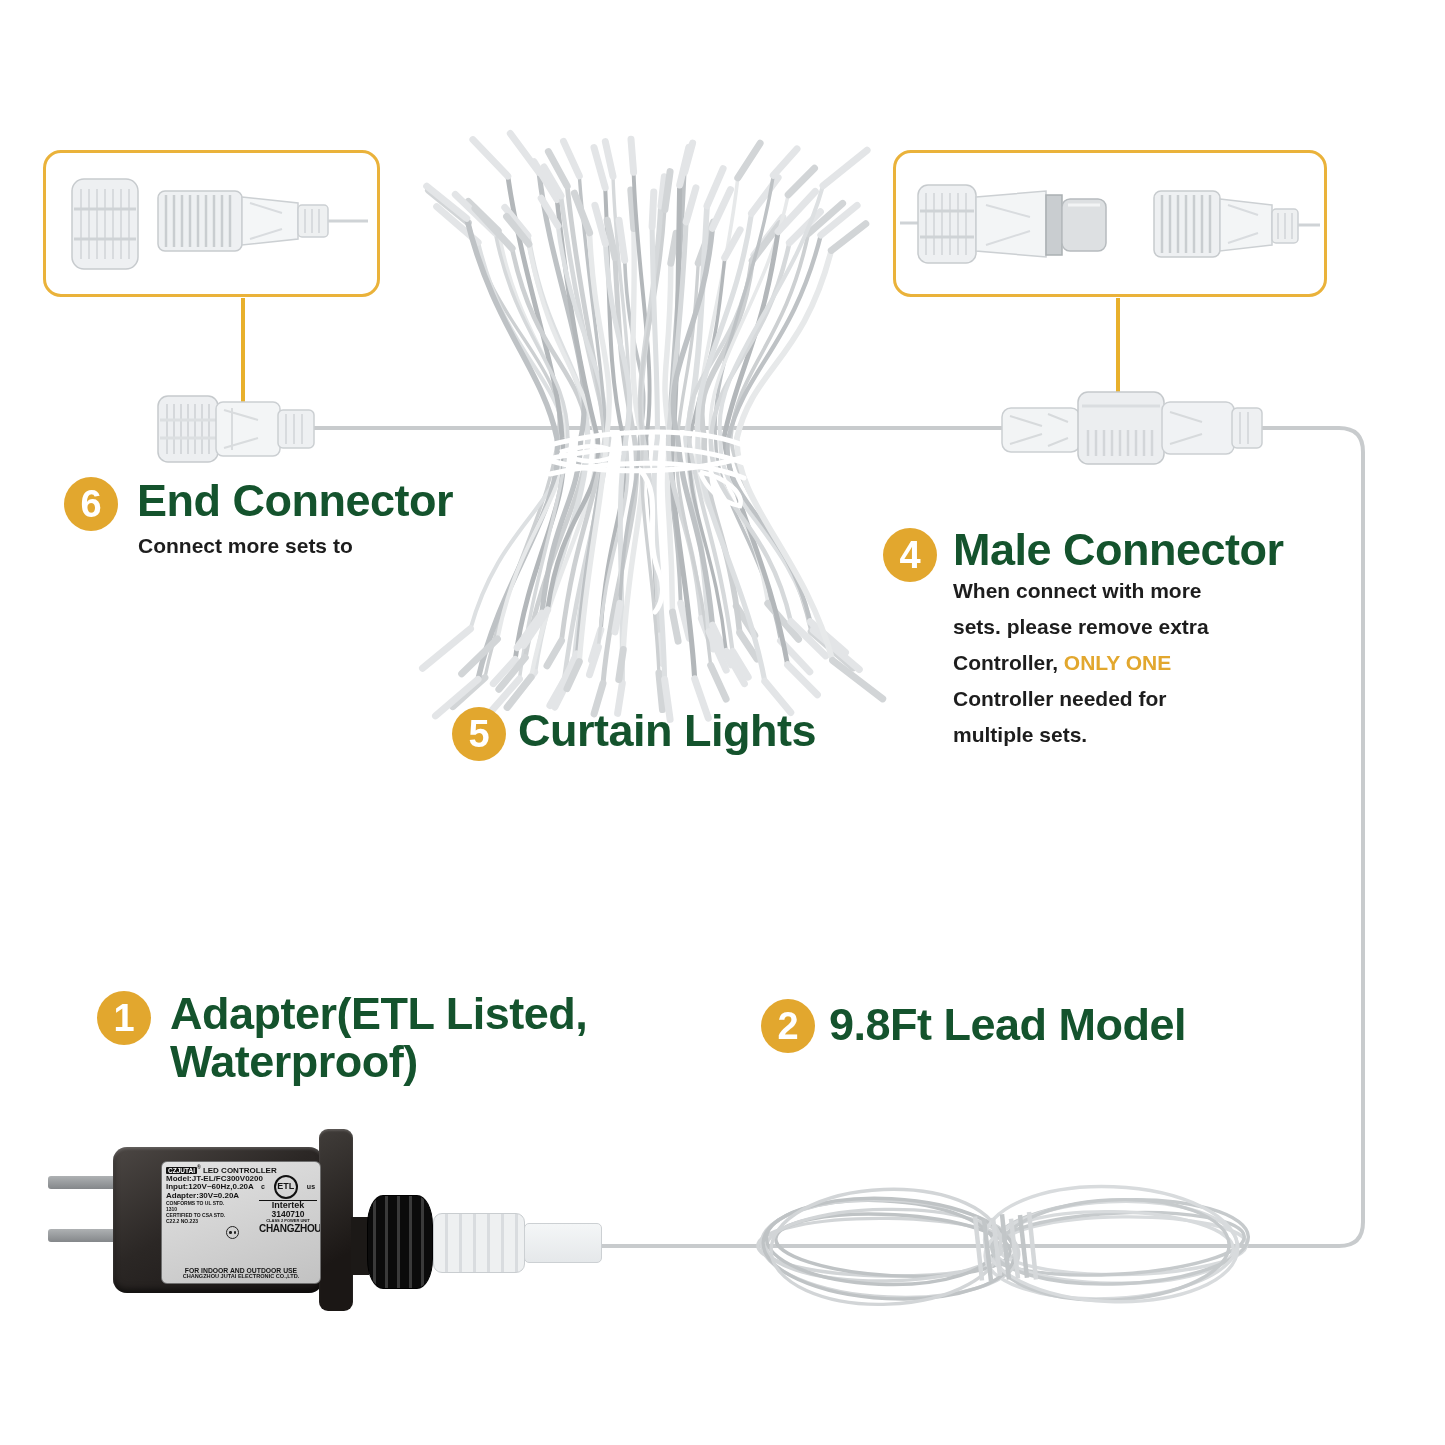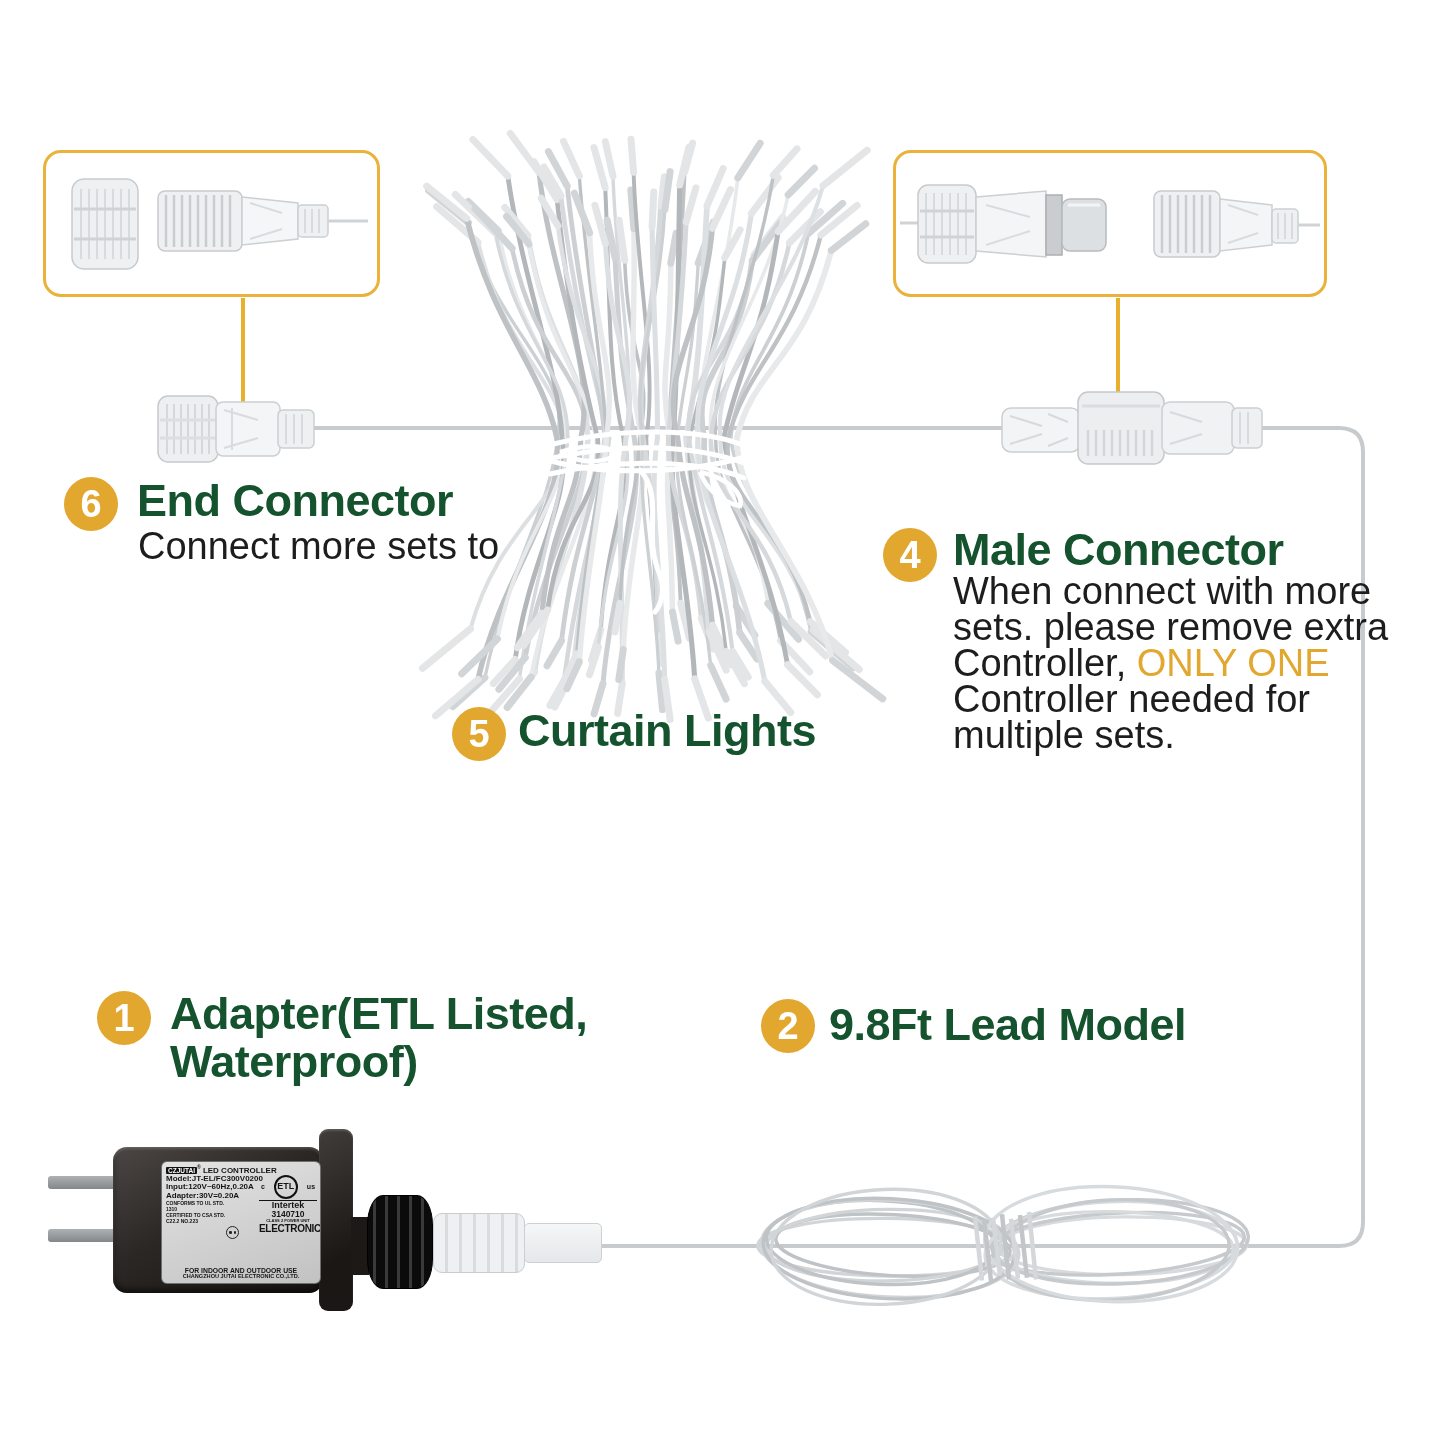--- a/index.html
+++ b/index.html
@@ -11,21 +11,21 @@
   
   .callout-box{position:absolute;border:3px solid #EAB23A;border-radius:18px;background:#fff}
   .box-left{left:43px;top:150px;width:337px;height:147px}
   .box-right{left:893px;top:150px;width:434px;height:147px}
 
   
   .badge{position:absolute;width:54px;height:54px;border-radius:50%;background:#E2A72E;
     color:#fff;font-weight:700;font-size:38px;display:flex;align-items:center;justify-content:center}
   .heading{position:absolute;color:#14532d;font-weight:700;font-size:45px;line-height:48px;letter-spacing:-0.5px;white-space:nowrap}
   .heading.wrap{white-space:normal}
-  .desc{position:absolute;color:#1d1d1d;font-weight:400;font-size:38px;line-height:36px}
+  .desc{position:absolute;color:#1d1d1d;font-weight:700;font-size:21px;line-height:36px}
   .hl{color:#E2A72E}
 
   
   .prong{position:absolute;height:13px;width:68px;background:linear-gradient(#aeb1b3,#84878a);border-radius:3px}
   .prong-a{left:48px;top:1176px}
   .prong-b{left:48px;top:1229px}
   .ad-body{position:absolute;left:113px;top:1147px;width:210px;height:146px;border-radius:14px;
     background:linear-gradient(150deg,#4c4744 0%,#2b2725 45%,#181413 100%);
     box-shadow:inset 0 2px 3px rgba(255,255,255,.18), inset 0 -4px 6px rgba(0,0,0,.55)}
   .ad-flange{position:absolute;left:319px;top:1129px;width:34px;height:182px;border-radius:9px;
@@ -363,21 +363,21 @@
       </div>
     <div class="lbl-etl">
       <div class="etl-row">
         <span class="etl-c">c</span>
         <span class="etl-circle">ETL</span>
         <span class="etl-us">us</span>
       </div>
       <div class="etl-intertek">Intertek</div>
       <div class="etl-num">3140710</div>
       <div class="etl-class">CLASS 2 POWER UNIT</div>
-      <div class="etl-rain">ELECTRONIC</div>
+      <div class="etl-rain">CHANGZHOU</div>
     </div>
     <div class="lbl-bottom">
       <div class="lbl-b1">FOR INDOOR AND OUTDOOR USE</div>
       <div class="lbl-b2">CHANGZHOU JUTAI ELECTRONIC CO.,LTD.</div>
     </div>
   </div>
 
 </div>
 
 </body></html>

